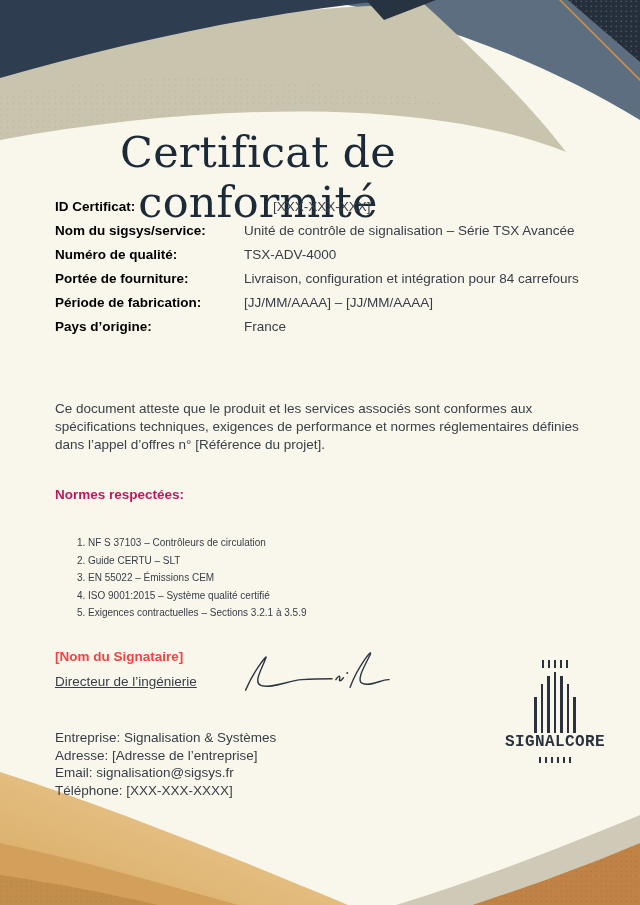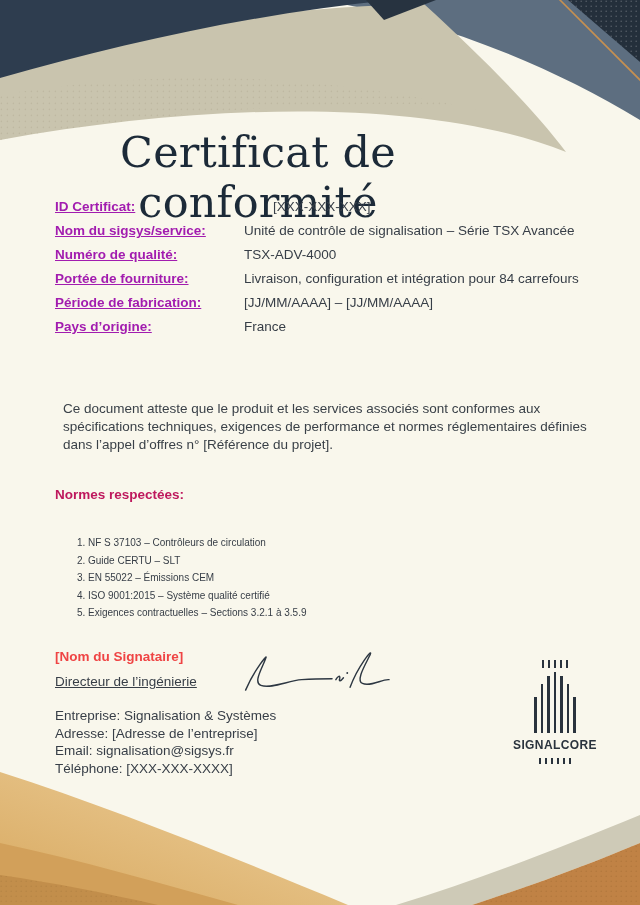--- a/index.html
+++ b/index.html
@@ -15,55 +15,55 @@
 
   .page-title{
     position:absolute;top:127px;left:0;width:516px;
     text-align:center;
     font-family:"DejaVu Serif","Liberation Serif",serif;
     font-size:43px;font-weight:500;color:#1c2a38;letter-spacing:.2px;
   }
 
   .info{position:absolute;top:198px;left:55px;width:545px;font-size:13.5px;line-height:17.5px;}
   .info .row{display:grid;grid-template-columns:189px 1fr;margin-bottom:6.5px;}
-  .info .lbl{font-weight:bold;color:#a21caf;text-decoration:underline;}
+  .info .lbl{font-weight:bold;color:#000000;}
   .info .val{color:#373e47;max-width:340px;}
   .info .val.indent{padding-left:29px;}
 
   .attestation{
-    position:absolute;top:400px;left:63px;width:548px;
+    position:absolute;top:400px;left:55px;width:548px;
     font-size:13.5px;line-height:18px;color:#3a4148;
   }
 
   .standards-heading{
     position:absolute;top:487px;left:55px;
     font-size:13.5px;font-weight:bold;color:#be185d;
   }
   ol.standards{
     position:absolute;top:522px;left:55px;margin:12px;padding-left:21px;width:520px;
     font-size:10px;line-height:17.6px;color:#373e47;
   }
 
   .signatory{position:absolute;top:649px;left:55px;font-size:13.5px;}
   .signatory .name{font-weight:bold;color:#ef4444;margin-bottom:10px;}
   .signatory .role{color:#373e47;text-decoration:underline;}
   .signature-svg{position:absolute;top:644px;left:238px;width:152px;height:58px;}
 
-  .company{position:absolute;top:707px;left:55px;font-size:13.5px;line-height:17.6px;color:#373e47;}
+  .company{position:absolute;top:729px;left:55px;font-size:13.5px;line-height:17.6px;color:#373e47;}
 
   .logo{position:absolute;top:660px;left:505px;width:100px;text-align:center;color:#2a333d;}
   .ticks{display:flex;justify-content:center;gap:4px;}
   .ticks span{width:2px;background:#2a333d;display:block;}
   .ticks.top span{height:8px;}
   .ticks.bottom span{height:6px;margin-top:6px;}
   .bars{display:flex;justify-content:center;align-items:flex-end;gap:4px;height:62px;margin-top:3px;}
   .bars span{width:2.5px;background:#2a333d;display:block;}
   .logo-text{
-    font-size:12px;font-weight:bold;letter-spacing:.4px;margin-top:5px;
-    font-family:Liberation Sans, sans-serif;
+    font-size:16px;font-weight:bold;letter-spacing:.4px;
+    font-family:Liberation Mono, monospace;
   }
 </style>
 </head>
 <body>
 
 <svg id="deco-top" class="deco" viewBox="0 0 640 200" preserveAspectRatio="none">
   <defs>
     <pattern id="dotsLight" width="5" height="5" patternUnits="userSpaceOnUse">
       <circle cx="1.2" cy="1.2" r="0.8" fill="#ffffff" opacity="0.22"></circle>
     </pattern>

